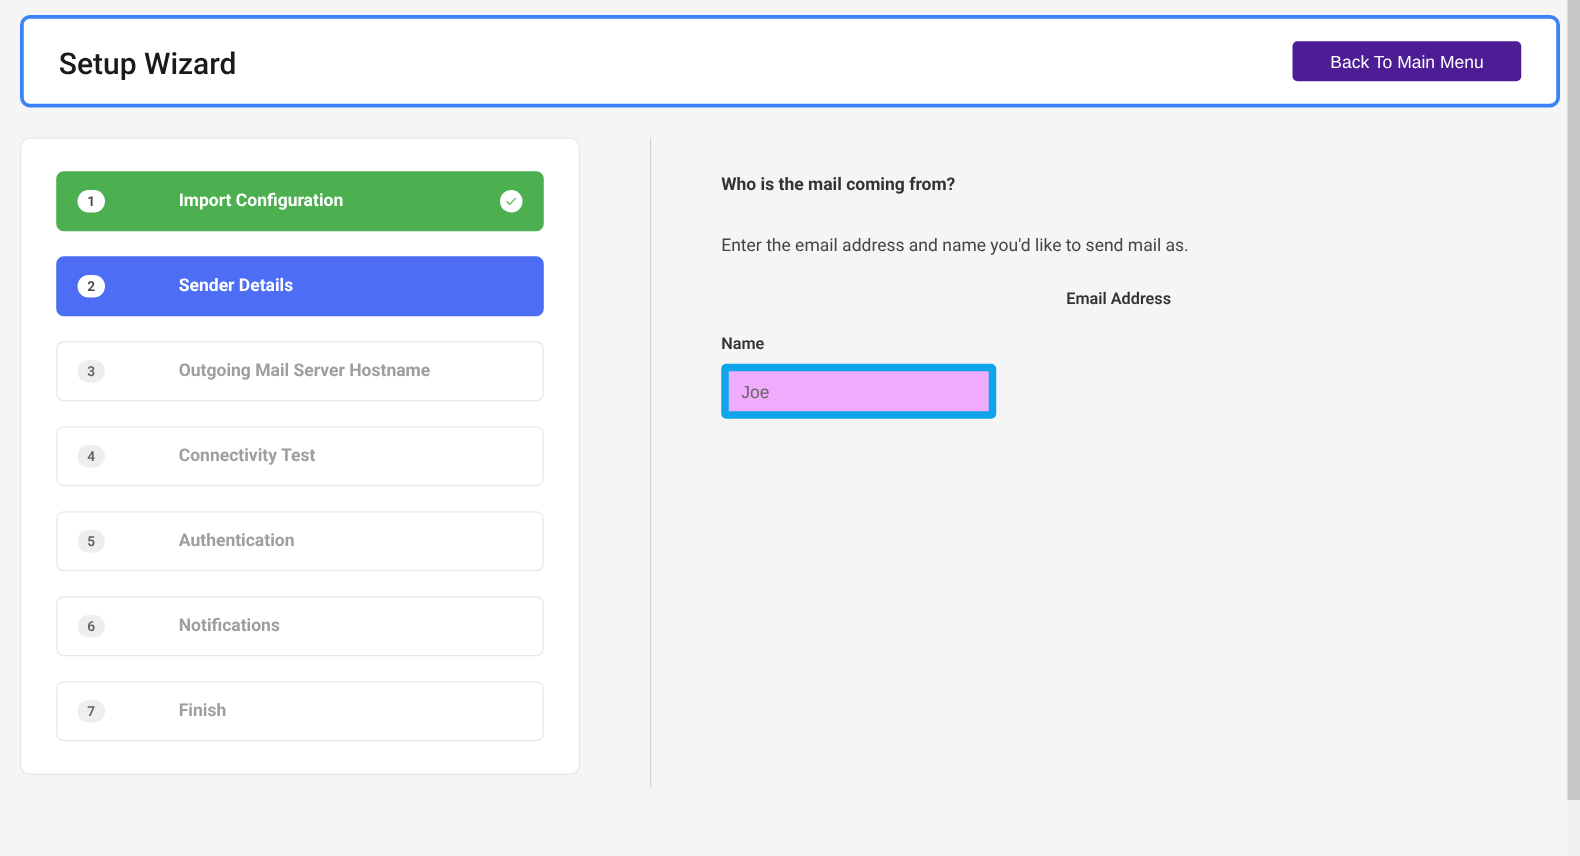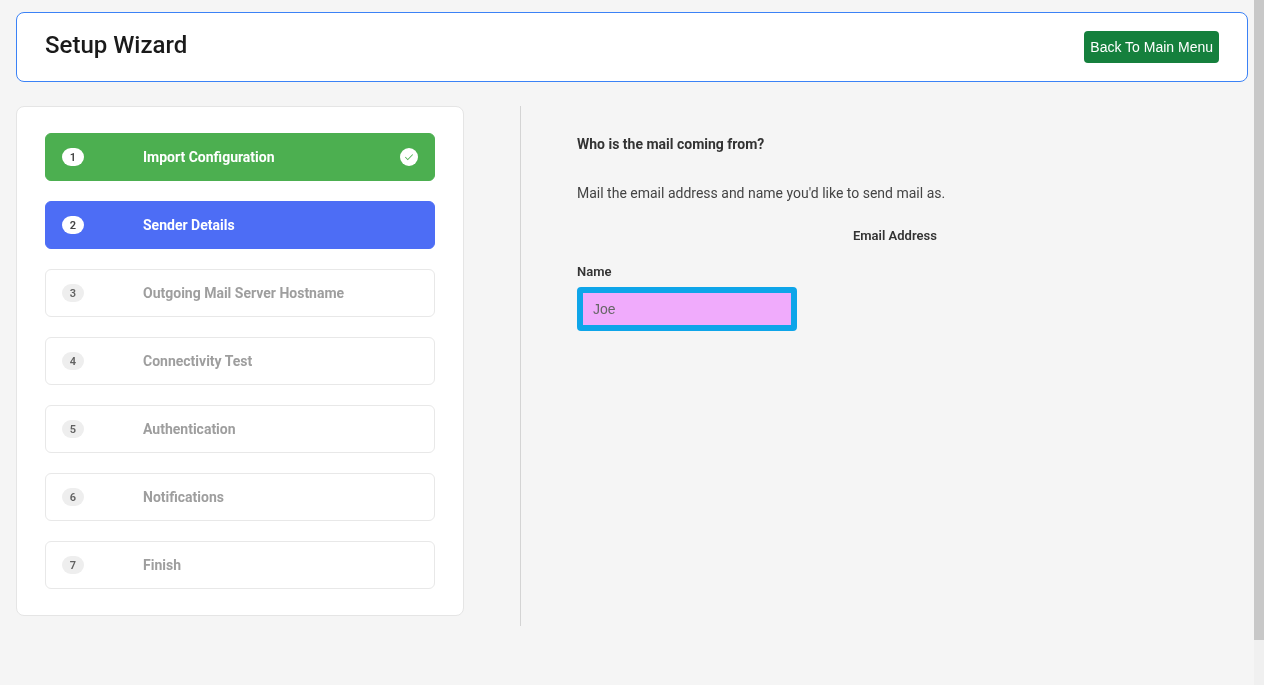--- a/index.html
+++ b/index.html
@@ -14,39 +14,39 @@
       width: 1264px;
       height: 685px;
       overflow: hidden;
       position: relative;
     }
     .page-container {
       padding: 12px 16px;
     }
     .header-card {
       background: #fff;
-      border: 1px solid #3b82f6;
+      border: 3px solid #3b82f6;
       border-radius: 8px;
       padding: 18px 28px;
       display: flex;
-      align-items: flex-start;
+      align-items: flex-end;
       justify-content: space-between;
       margin-bottom: 24px;
     }
     .header-title {
       font-size: 24px;
       font-weight: 500;
       color: #1a1a1a;
     }
     .btn-primary {
-      background: #15803d;
+      background: #4c1d95;
       color: #fff;
       border: none;
       border-radius: 4px;
-      padding: 8px 6px;
+      padding: 8px 30px;
       font-size: 14px;
       cursor: pointer;
     }
     .main-layout {
       display: flex;
       gap: 56px;
       align-items: flex-start;
     }
     .sidebar-card {
       background: #fff;
@@ -238,21 +238,21 @@
 
       <div class="step-item pending">
         <span class="step-number">7</span>
         <span class="step-label">Finish</span>
       </div>
 
     </div>
 
     <div class="content-area">
       <div class="content-heading">Who is the mail coming from?</div>
-      <p class="content-p">Mail the email address and name you'd like to send mail as.</p>
+      <p class="content-p">Enter the email address and name you'd like to send mail as.</p>
 
       <div class="form-row">
         <div class="form-group" style="max-width:220px;margin-top:36px;">
           <label class="form-label">Name</label>
           <input type="text" class="form-input" value="Joe" style="">
         </div>
         <div class="form-group" style="max-width:220px; margin-left:40px;">
           <label class="form-label">Email Address</label>
         </div>
       </div>

